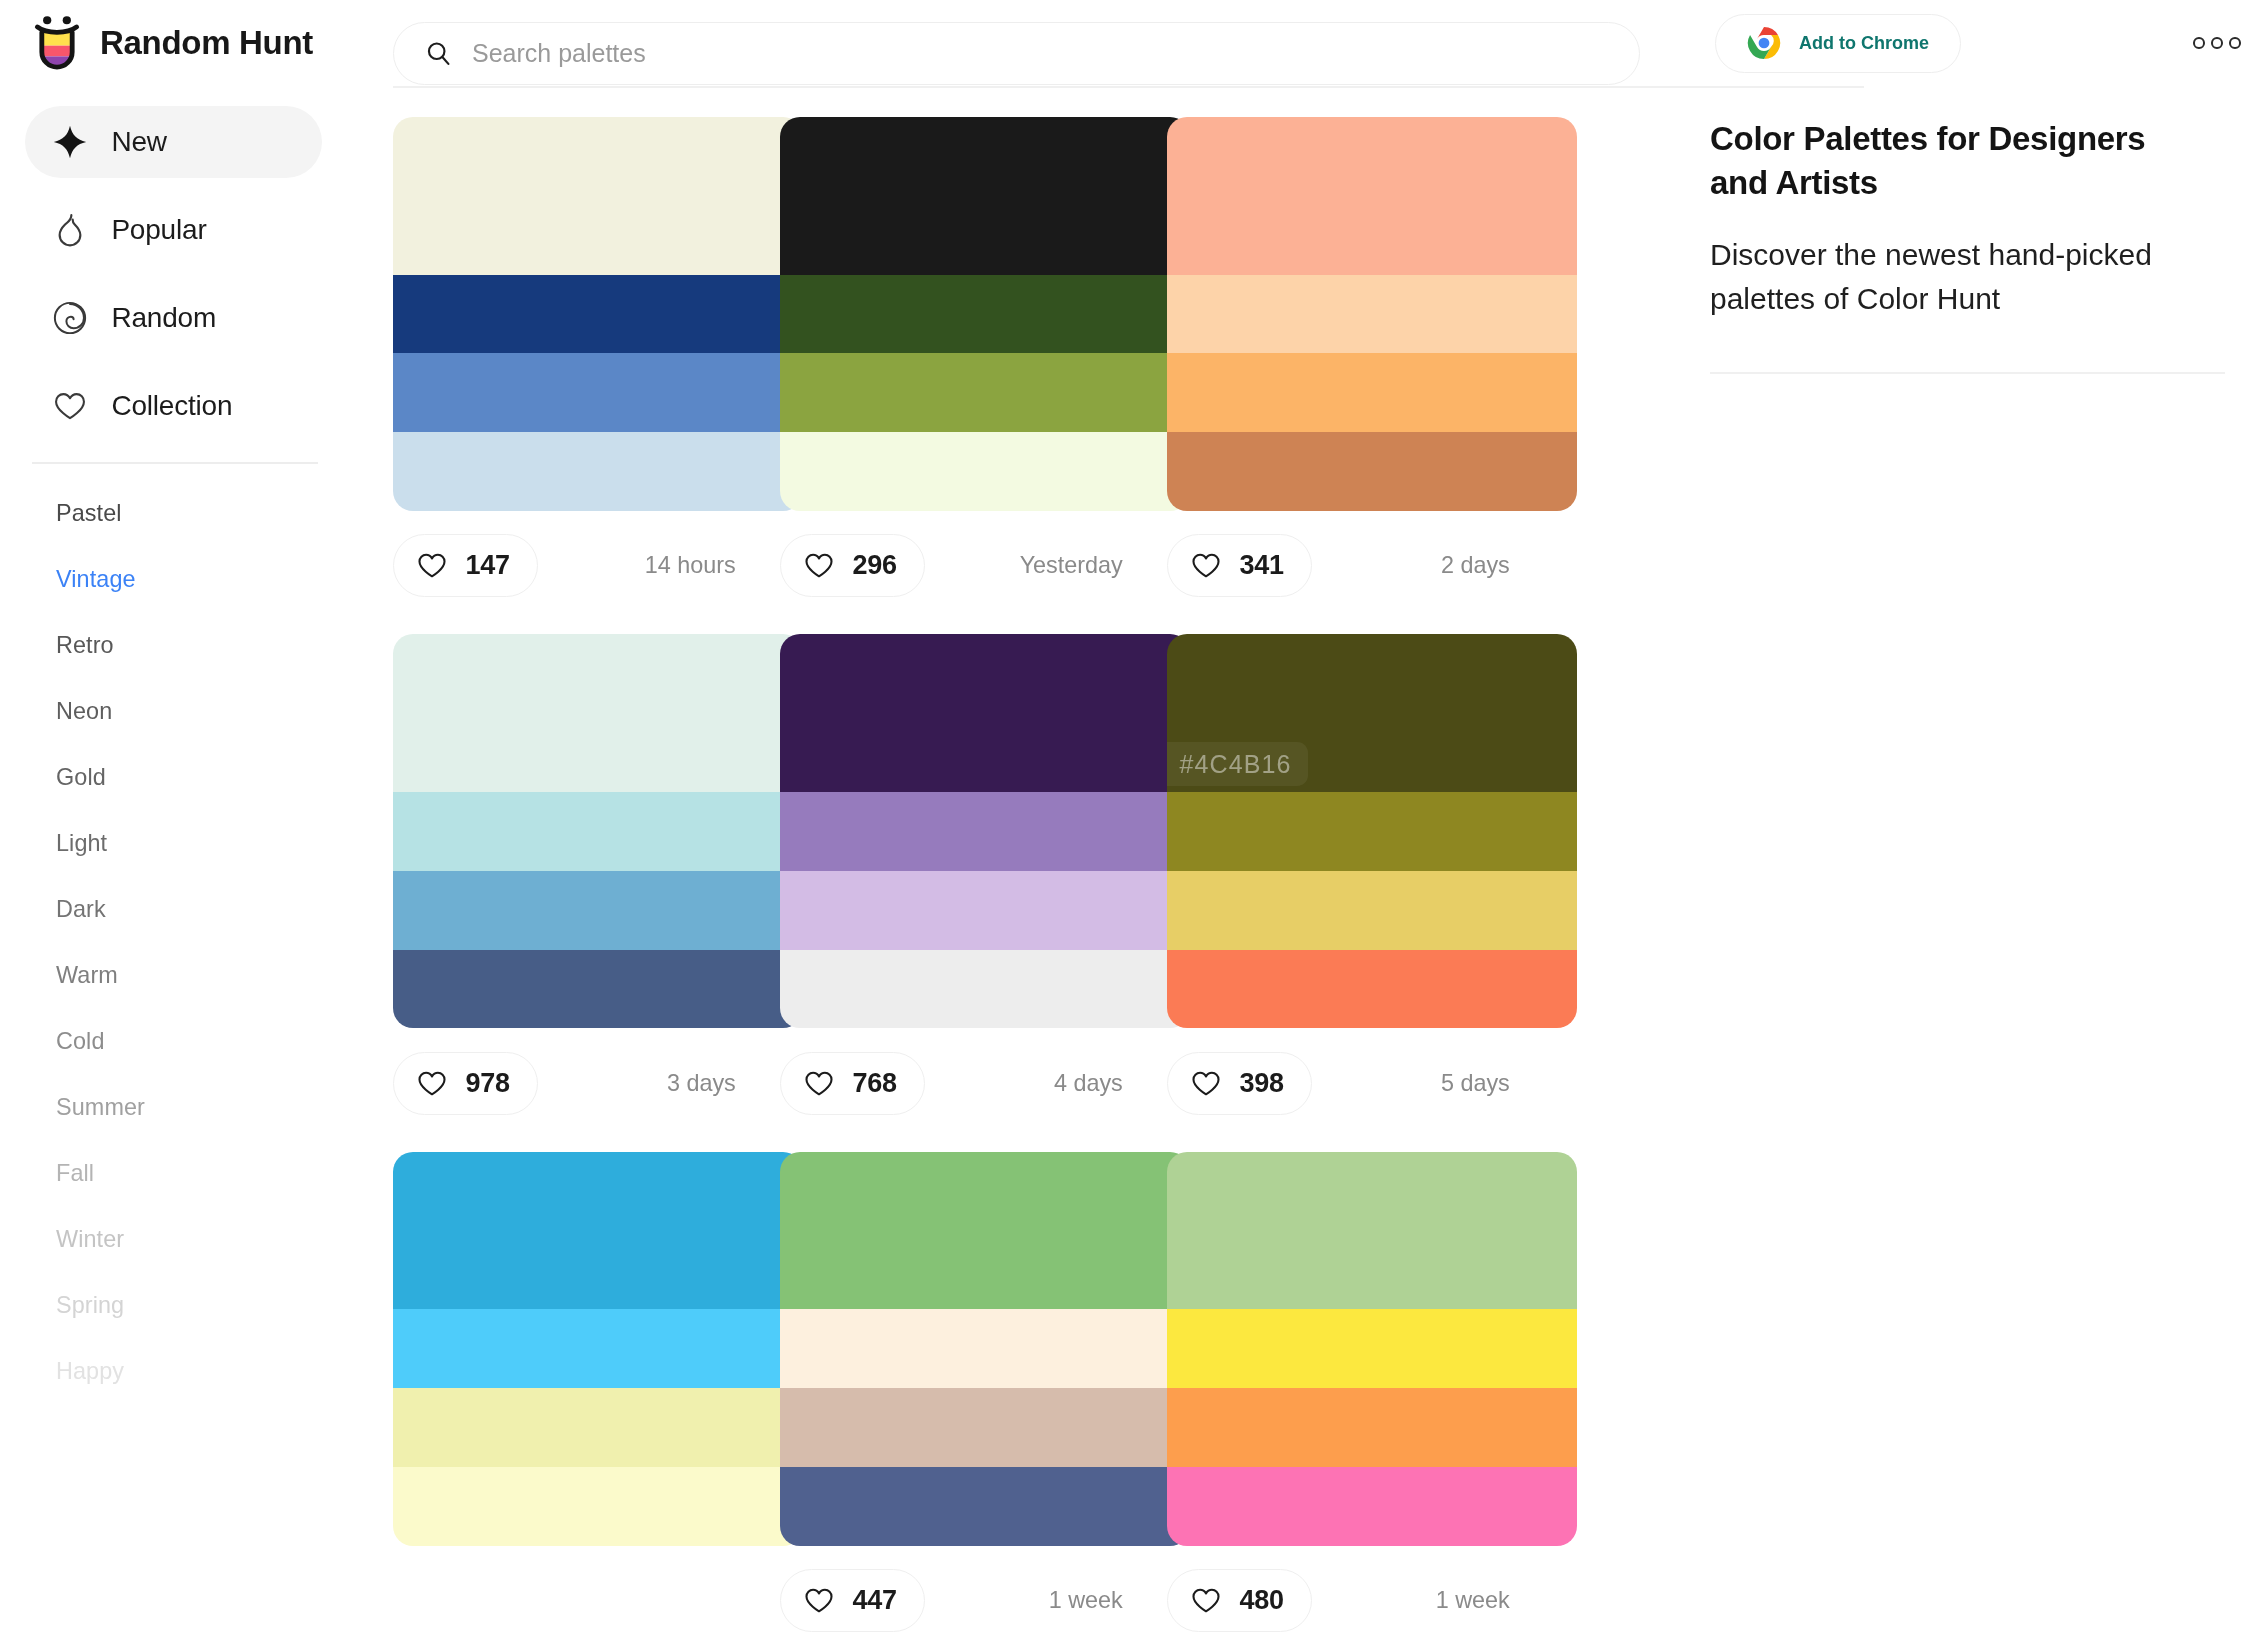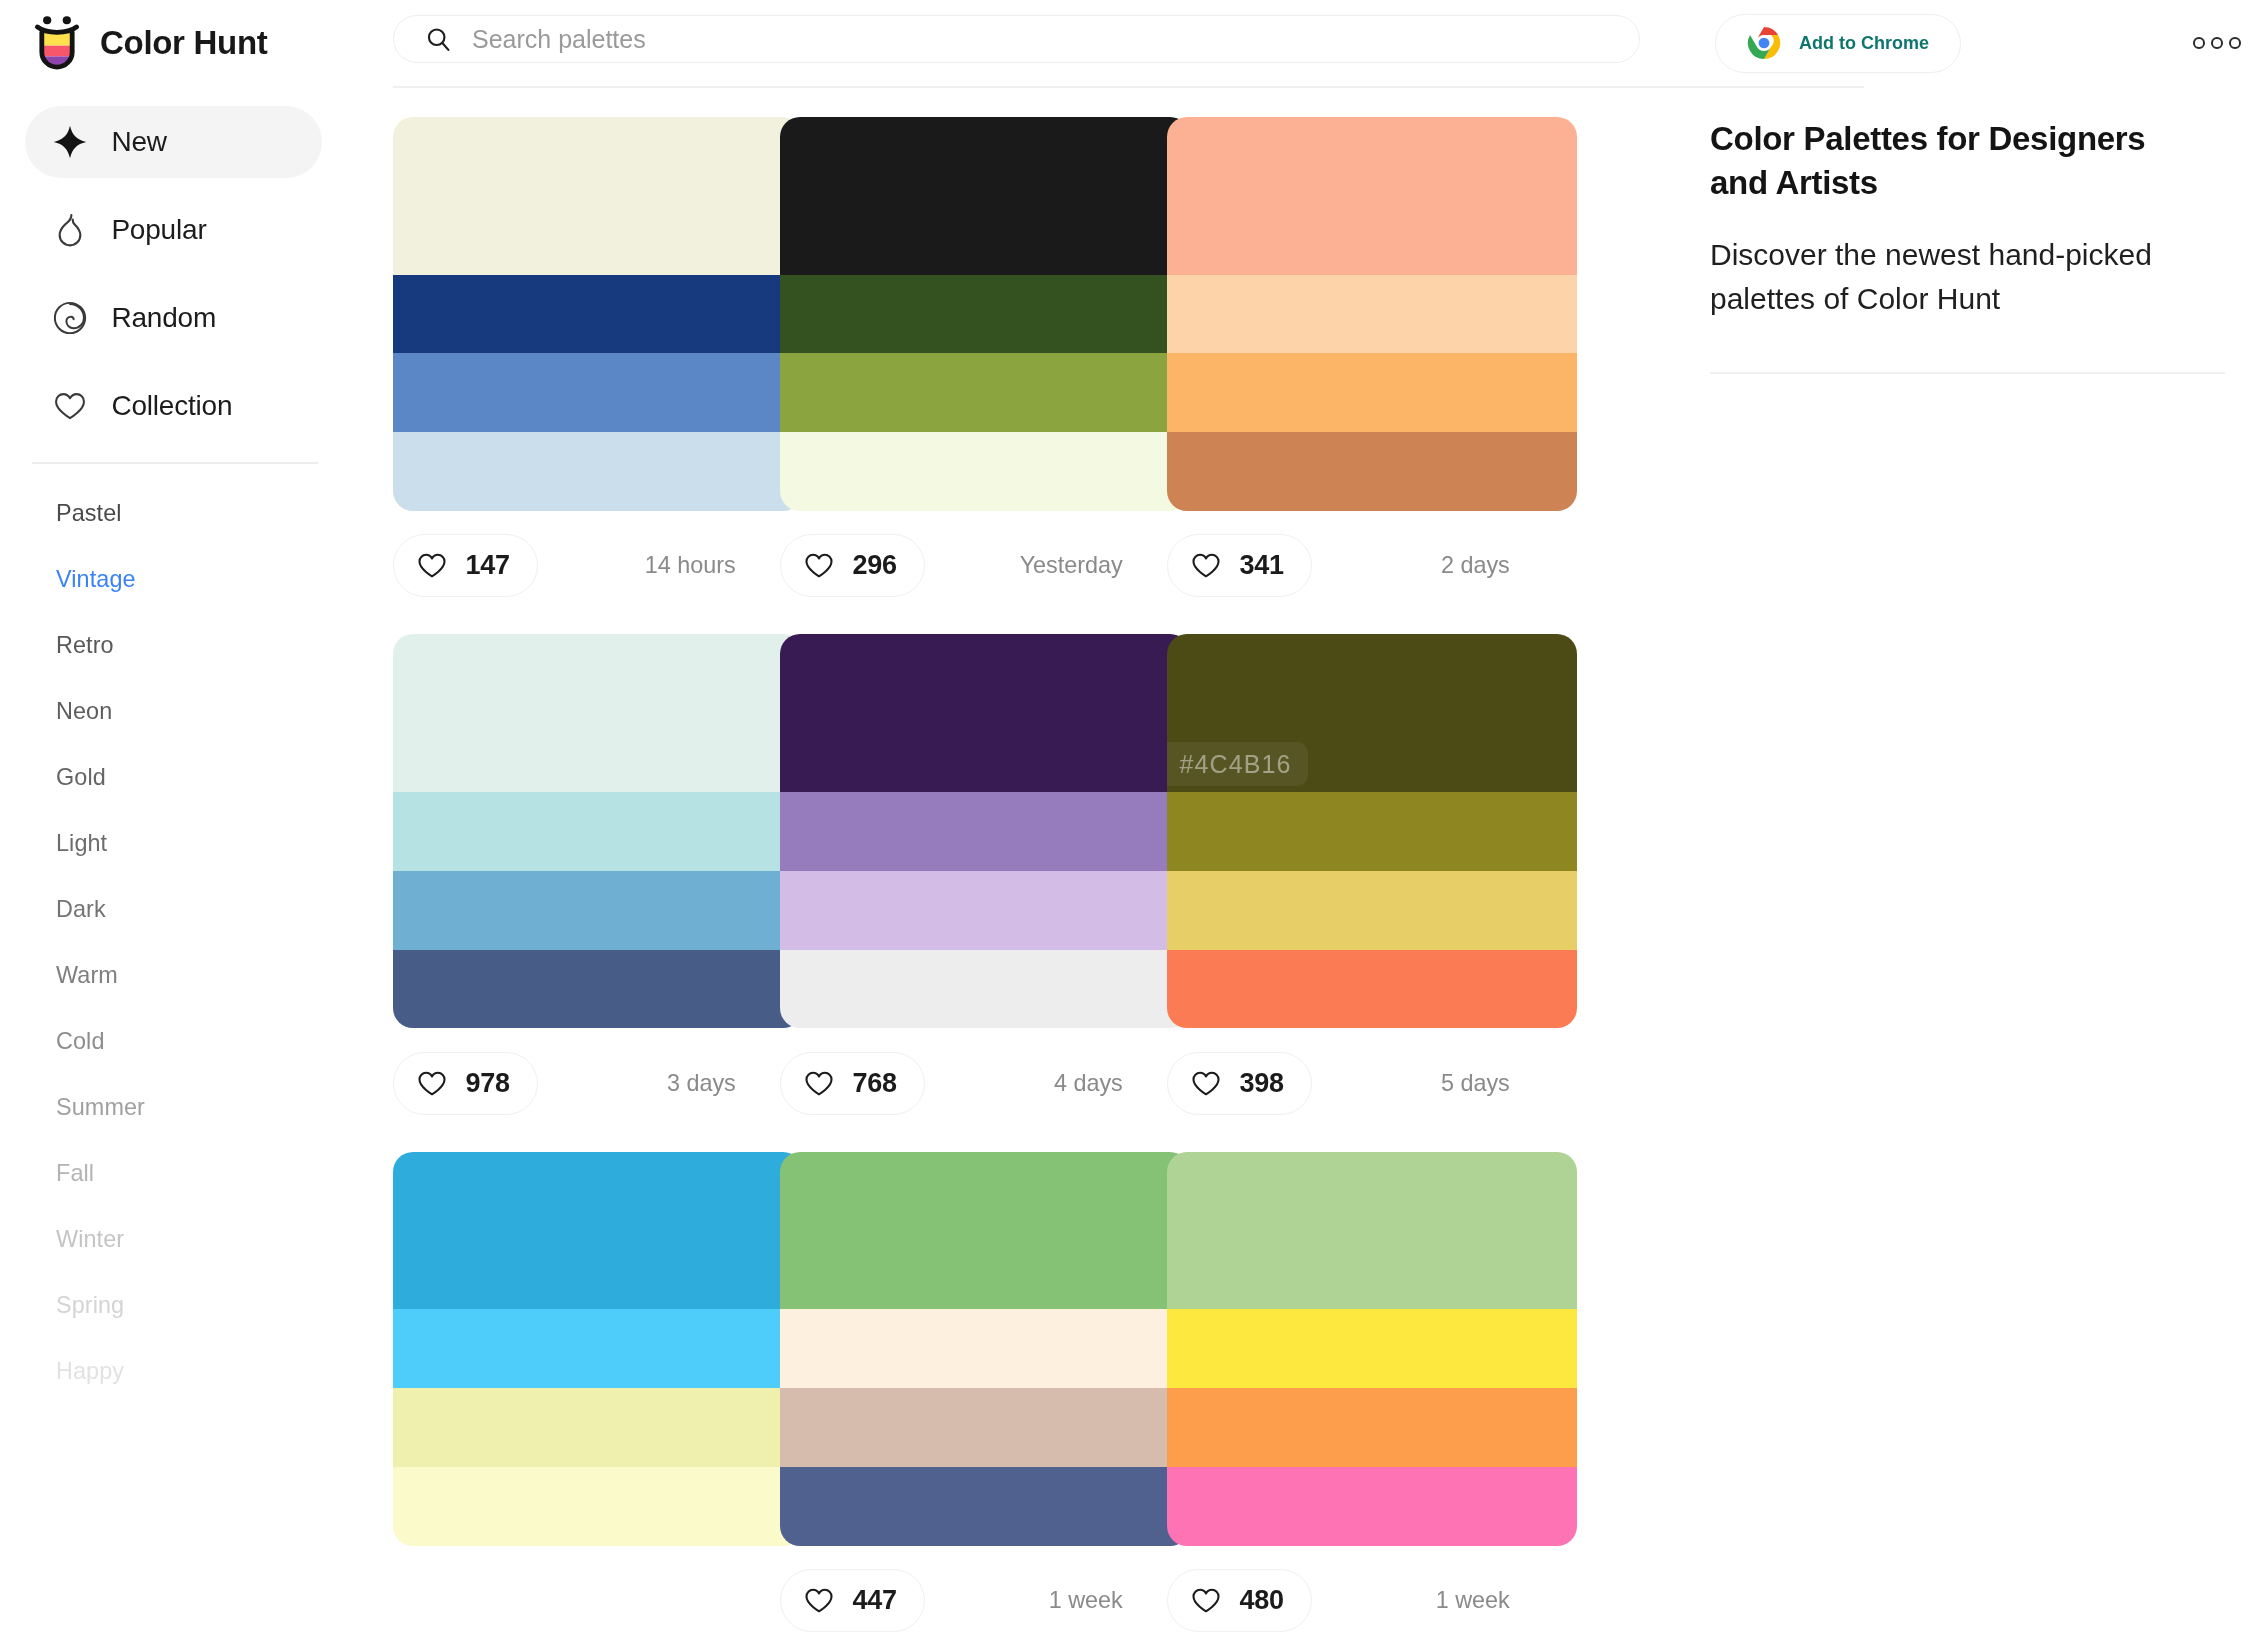--- a/index.html
+++ b/index.html
@@ -26,22 +26,22 @@
     margin-left: 32px; width: 306px;
     cursor: pointer;
   }
   .brand-logo { width: 50px; height: 56px; flex: none; }
   .brand-name {
     font-size: 33px; font-weight: 700; color: #181818;
     letter-spacing: -0.3px; white-space: nowrap;
   }
 
   .searchbar {
-    position: absolute; left: 393px; top: 15px;
-    width: 1247px; height: 48px;
+    position: absolute; left: 393px; top: 22px;
+    width: 1247px; height: 63px;
     border: 1.8px solid #eeeeee; border-radius: 31.5px;
     background: #ffffff;
     display: flex; align-items: center; gap: 20px;
     padding: 0 31px;
     cursor: text;
   }
   .search-icon { width: 27px; height: 27px; flex: none; }
   .search-input {
     border: none; outline: none; background: transparent;
     font-family: "Liberation Sans", sans-serif;
@@ -199,21 +199,21 @@
           </clipPath>
           <g clip-path="url(#cupClip)">
             <rect x="9" y="18" width="38" height="16" fill="#FFE14D"></rect>
             <rect x="9" y="34" width="38" height="12" fill="#F8566B"></rect>
             <rect x="9" y="46" width="38" height="16" fill="#8E44AD"></rect>
           </g>
           <path d="M11 19 V41 a17 17 0 0 0 34 0 V19" fill="none" stroke="#141414" stroke-width="5.4" stroke-linecap="round"></path>
           <path d="M6 13 C16 21, 40 21, 50 13" fill="none" stroke="#141414" stroke-width="5.4" stroke-linecap="round"></path>
         </svg>
       </span>
-      <span class="brand-name">Color Hunt</span>
+      <span class="brand-name">Random Hunt</span>
     </div>
 
     <div class="searchbar">
       <span class="search-icon">
         <svg viewBox="0 0 30 30" width="27" height="27">
           <circle cx="13" cy="12.5" r="8.6" fill="none" stroke="#1d1d1d" stroke-width="2.4"></circle>
           <line x1="19.3" y1="18.8" x2="26" y2="26.5" stroke="#1d1d1d" stroke-width="2.4" stroke-linecap="round"></line>
         </svg>
       </span>
       <input class="search-input" type="text" placeholder="Search palettes" style="">

